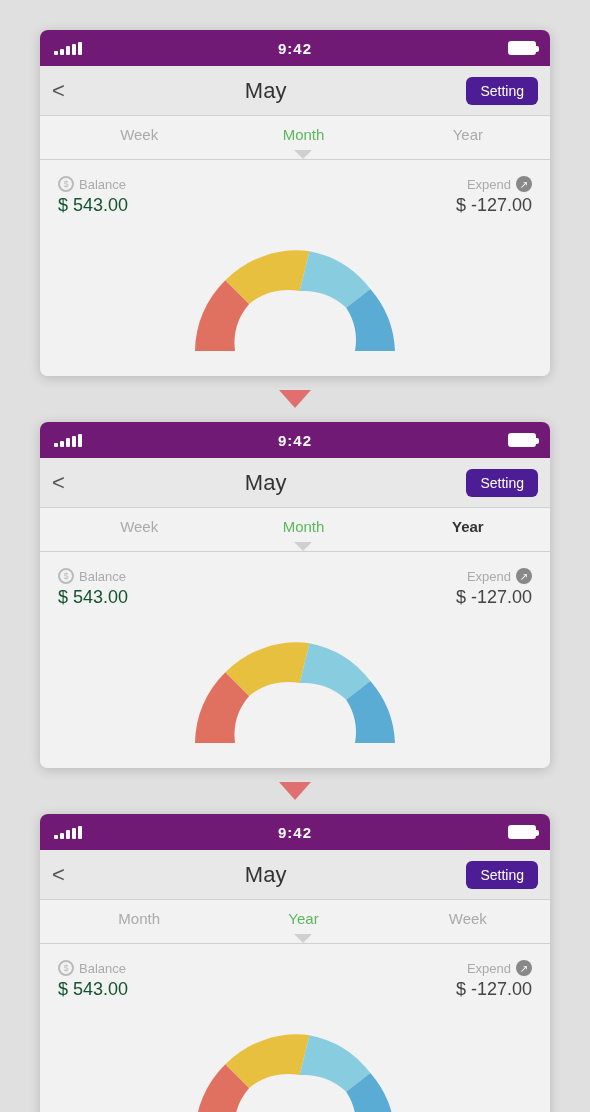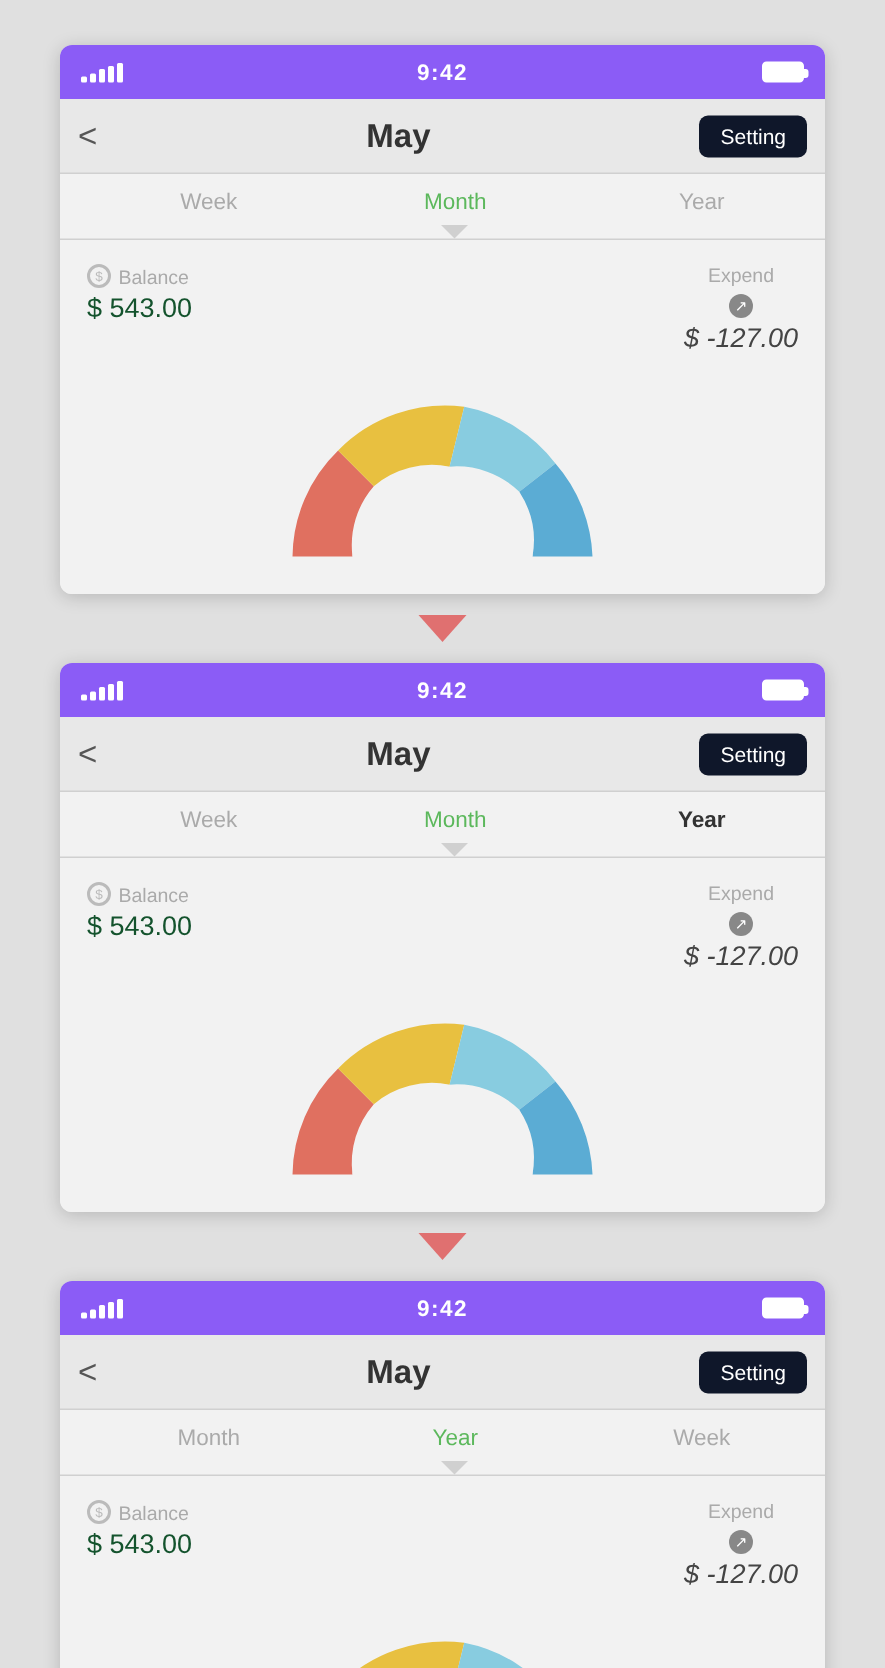--- a/index.html
+++ b/index.html
@@ -18,21 +18,21 @@
     .phone-frame {
       width: 510px;
       background: #f2f2f2;
       border-radius: 8px;
       overflow: hidden;
       box-shadow: 0 2px 12px rgba(0,0,0,0.18);
     }
 
     
     .status-bar {
-      background: #8b5cf6;
+      background: #701a75;
       height: 36px;
       display: flex;
       align-items: center;
       justify-content: space-between;
       padding: 0 14px;
     }
     .status-signal {
       display: flex;
       align-items: flex-end;
       gap: 2px;
@@ -81,24 +81,24 @@
     .nav-back {
       font-size: 22px;
       color: #555;
       font-weight: 300;
       cursor: pointer;
       line-height: 1;
     }
     .nav-title {
       font-size: 22px;
       color: #333;
-      font-weight: 700;
+      font-weight: 400;
     }
     .nav-setting {
-      background: #0f172a;
+      background: #4c1d95;
       color: #fff;
       border: none;
       border-radius: 6px;
       padding: 6px 14px;
       font-size: 14px;
       cursor: pointer;
     }
 
     
     .tab-row {
@@ -173,39 +173,37 @@
       color: #14532d;
       margin-top: 3px;
     }
     .expend-label-row {
       display: flex;
       align-items: center;
       gap: 5px;
       color: #aaa;
       font-size: 13px;
       justify-content: flex-end;
-      flex-direction: column;
     }
     .expend-arrow {
       width: 16px;
       height: 16px;
       border-radius: 50%;
       background: #888;
       display: inline-flex;
       align-items: center;
       justify-content: center;
       font-size: 10px;
       color: white;
     }
     .expend-value {
       font-size: 18px;
       color: #444;
       margin-top: 3px;
       text-align: right;
-      font-style: italic;
     }
 
     
     .chart-area {
       background: #f2f2f2;
       display: flex;
       justify-content: center;
       padding: 10px 0 20px 0;
       overflow: hidden;
     }

